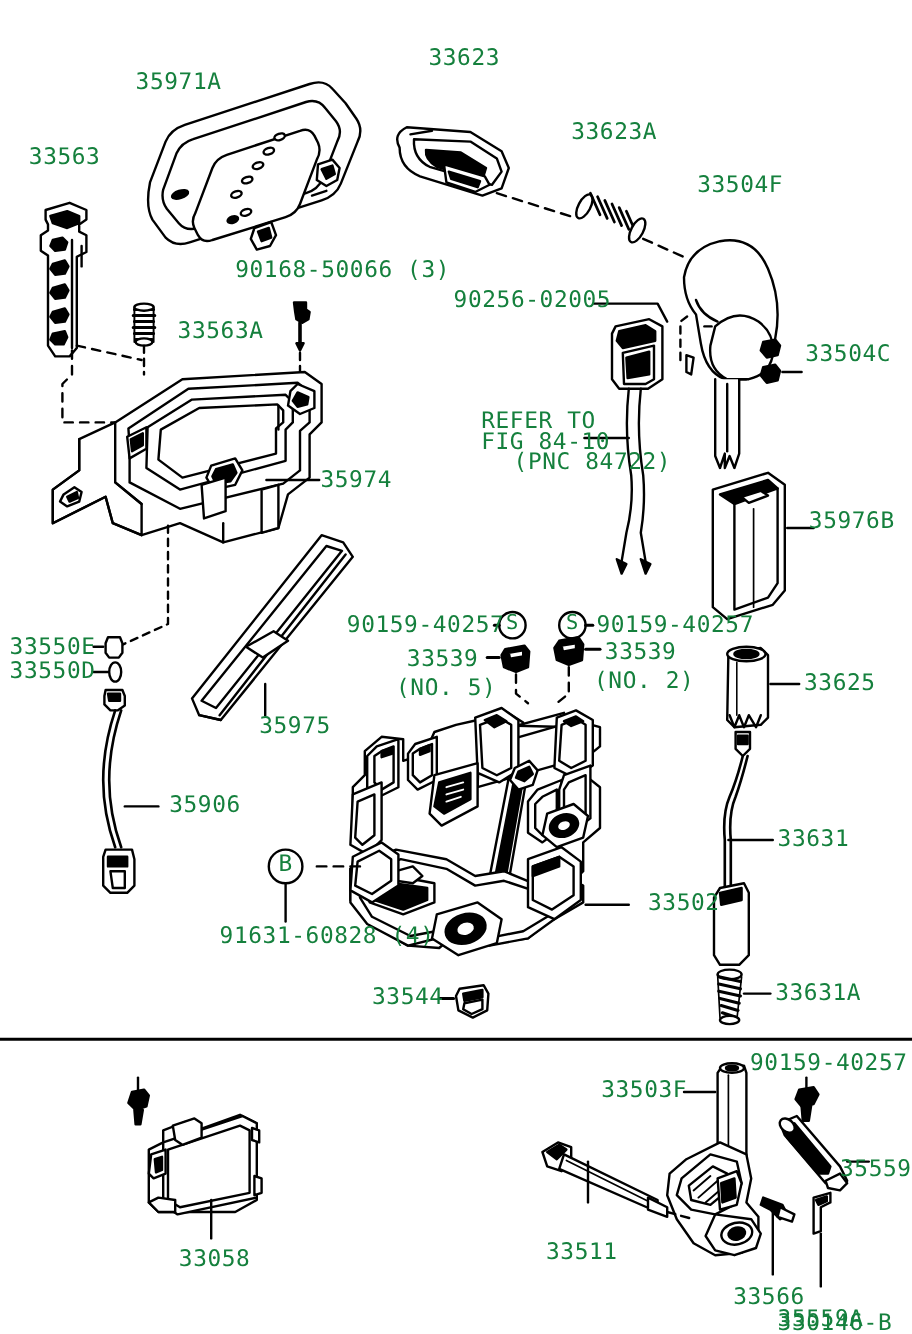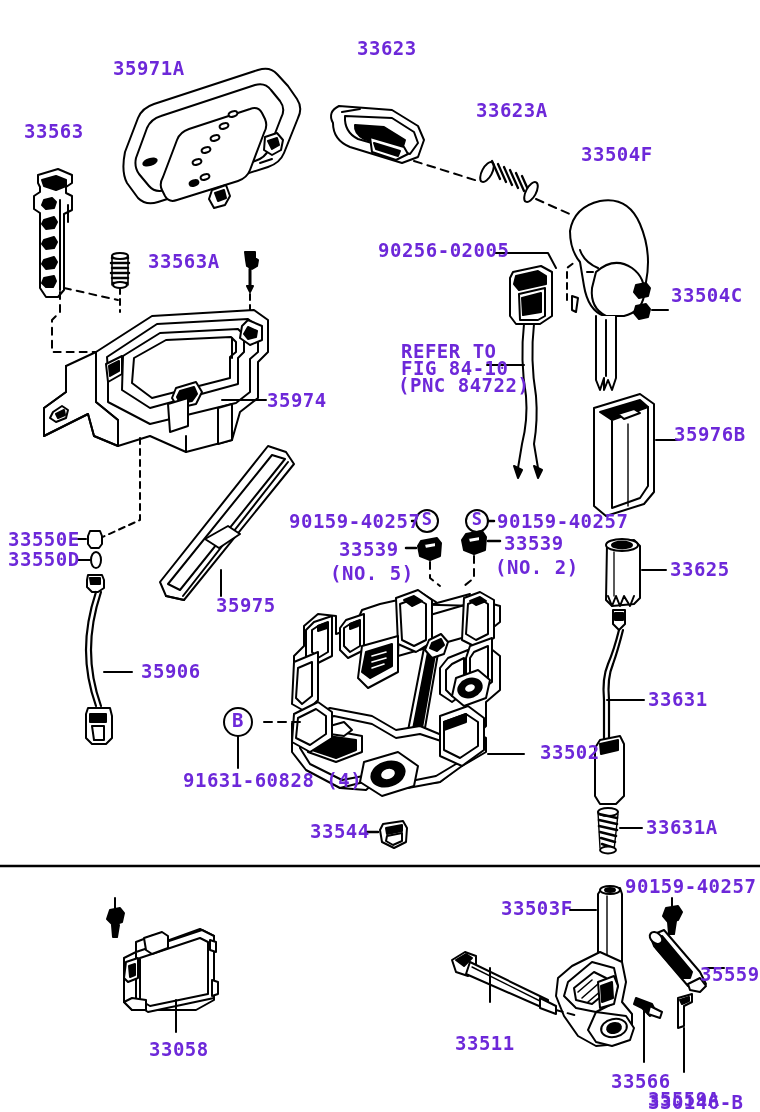--- a/index.html
+++ b/index.html
@@ -13,23 +13,23 @@
     width:760px;
     height:1112px;
     background:#ffffff;
     overflow:hidden;
   }
   #art{position:absolute;left:0;top:0;width:760px;height:1112px;}
   .lbl{
     position:absolute;
     font-family:"DejaVu Sans Mono","Liberation Mono",monospace;
     font-size:19px;
-    font-weight:700;
+    font-weight:400;
     letter-spacing:0.5px;
-    color:#6d28d9;
+    color:#15803d;
     white-space:pre;
     line-height:1.12;
   }
   .lbl.ctr{text-align:center;}
 </style>
 </head>
 <body>
 
 <div id="sheet">
 
@@ -443,36 +443,37 @@
       <path d="M490 968 L490 1002" stroke-width="2"></path>
       <g stroke-dasharray="7 5">
         <path d="M556 1010 L578 1016"></path>
       </g>
 
     </g>
   </svg>
 
   <div class="lbl" style="left:113px;top:58px;">35971A</div>
   <div class="lbl" style="left:24px;top:121px;">33563</div>
-  <div class="lbl" style="left:148px;top:251px;text-align:right;">33563A</div>
+  <div class="lbl" style="left:148px;top:266px;text-align:right;">33563A</div>
+  <div class="lbl" style="left:196px;top:215px;">90168-50066 (3)</div>
   <div class="lbl" style="left:267px;top:390px;">35974</div>
   <div class="lbl" style="left:8px;top:529px;">33550E</div>
   <div class="lbl" style="left:8px;top:549px;">33550D</div>
   <div class="lbl" style="left:176px;top:595px;margin-left:40px;">35975</div>
   <div class="lbl" style="left:141px;top:661px;">35906</div>
 
   <div class="lbl" style="left:357px;top:38px;">33623</div>
   <div class="lbl" style="left:476px;top:100px;">33623A</div>
   <div class="lbl" style="left:581px;top:144px;">33504F</div>
   <div class="lbl" style="left:671px;top:285px;">33504C</div>
   <div class="lbl" style="left:378px;top:240px;">90256-02005</div>
 
   <div class="lbl" style="left:401px;top:341px;">REFER TO</div>
   <div class="lbl" style="left:401px;top:358px;">FIG 84-10</div>
-  <div class="lbl" style="left:398px;top:375px;">(PNC 84722)</div>
+  <div class="lbl" style="left:428px;top:375px;">(PNC 84722)</div>
 
   <div class="lbl" style="left:674px;top:424px;">35976B</div>
 
   <div class="lbl" style="left:289px;top:511px;">90159-40257</div>
   <div class="lbl" style="left:497px;top:511px;">90159-40257</div>
   <div class="lbl" style="left:339px;top:539px;">33539</div>
   <div class="lbl" style="left:330px;top:563px;">(NO. 5)</div>
   <div class="lbl" style="left:504px;top:533px;">33539</div>
   <div class="lbl" style="left:495px;top:557px;">(NO. 2)</div>
 

